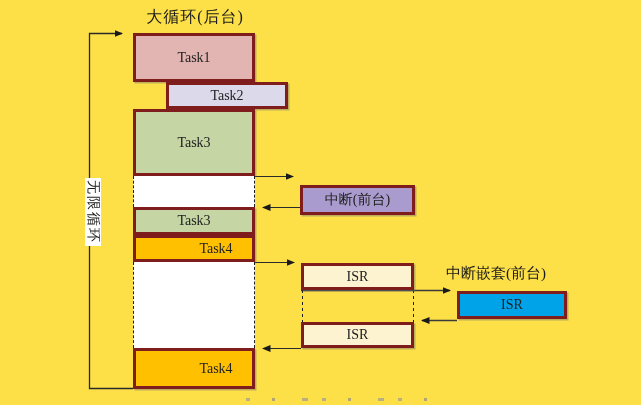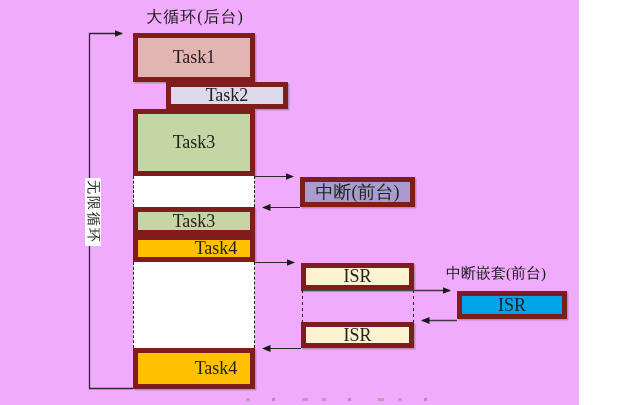--- a/index.html
+++ b/index.html
@@ -1,57 +1,57 @@
 <!DOCTYPE html>
 <html><head>
 <meta charset="utf-8">
 <style>
   html,body{margin:0;padding:0;background:#ffffff;}
   .canvas{
     position:relative;
-    width:579px;height:405px;
-    background:#f0abfc;
+    width:641px;height:405px;
+    background:#fde047;
     font-family:"Liberation Serif","DejaVu Serif",serif;
     overflow:hidden;
   }
   .lines{position:absolute;left:0;top:0;width:641px;height:405px;pointer-events:none;}
   .title{
     position:absolute;left:125px;top:7px;width:140px;
     text-align:center;font-size:16px;color:#1a1a1a;letter-spacing:1px;white-space:nowrap;
   }
   .vlabel{
     position:absolute;left:59px;top:204px;width:68px;height:16px;
     text-align:center;font-size:14px;color:#1a1a1a;background:#ffffff;
     transform:rotate(90deg);transform-origin:center center;
     line-height:16px;letter-spacing:2px;white-space:nowrap;
   }
   .nested-title{
     position:absolute;left:446px;top:264px;width:136px;
     text-align:left;font-size:15px;color:#1a1a1a;white-space:nowrap;
   }
   .box{
     position:absolute;box-sizing:border-box;
-    border:5px solid #7f1d1d;
+    border:3px solid #7f1d1d;
     display:flex;align-items:center;justify-content:center;
-    font-size:18px;color:#222222;
+    font-size:14px;color:#222222;
     box-shadow:1.5px 1.5px 0 rgba(110,110,110,0.45);
     font-family:Liberation Serif, serif;
   }
   .gap{
     position:absolute;box-sizing:border-box;
     border-left:1px dashed #1e1e1e;
     border-right:1px dashed #1e1e1e;
     background:#ffffff;
   }
   
   .c-task1{background:#e3b5b2;}
   .c-task2{background:#dcd9ea;margin-left:33px;}
   .c-task3{background:#c5d6a4;}
   .c-task4{background:#ffc000;padding-left:44px;}
-  .c-int{background:#a99bcd;}
+  .c-int{background:#a99bcd;margin-top:8px;}
   .c-isr{background:#fdf3d0;}
   .c-nested{background:#00a2e8;}
   
   .b-task1{left:133px;top:33px;width:122px;height:49px;}
   .b-task2{left:133px;top:82px;width:122px;height:27px;}
   .b-task3{left:133px;top:109px;width:122px;height:67px;}
   .g-gap1{left:133px;top:176px;width:122px;height:31px;}
   .b-task3b{left:133px;top:207px;width:122px;height:28px;}
   .b-task4a{left:133px;top:235px;width:122px;height:27px;}
   .g-gap2{left:133px;top:262px;width:122px;height:86px;}

